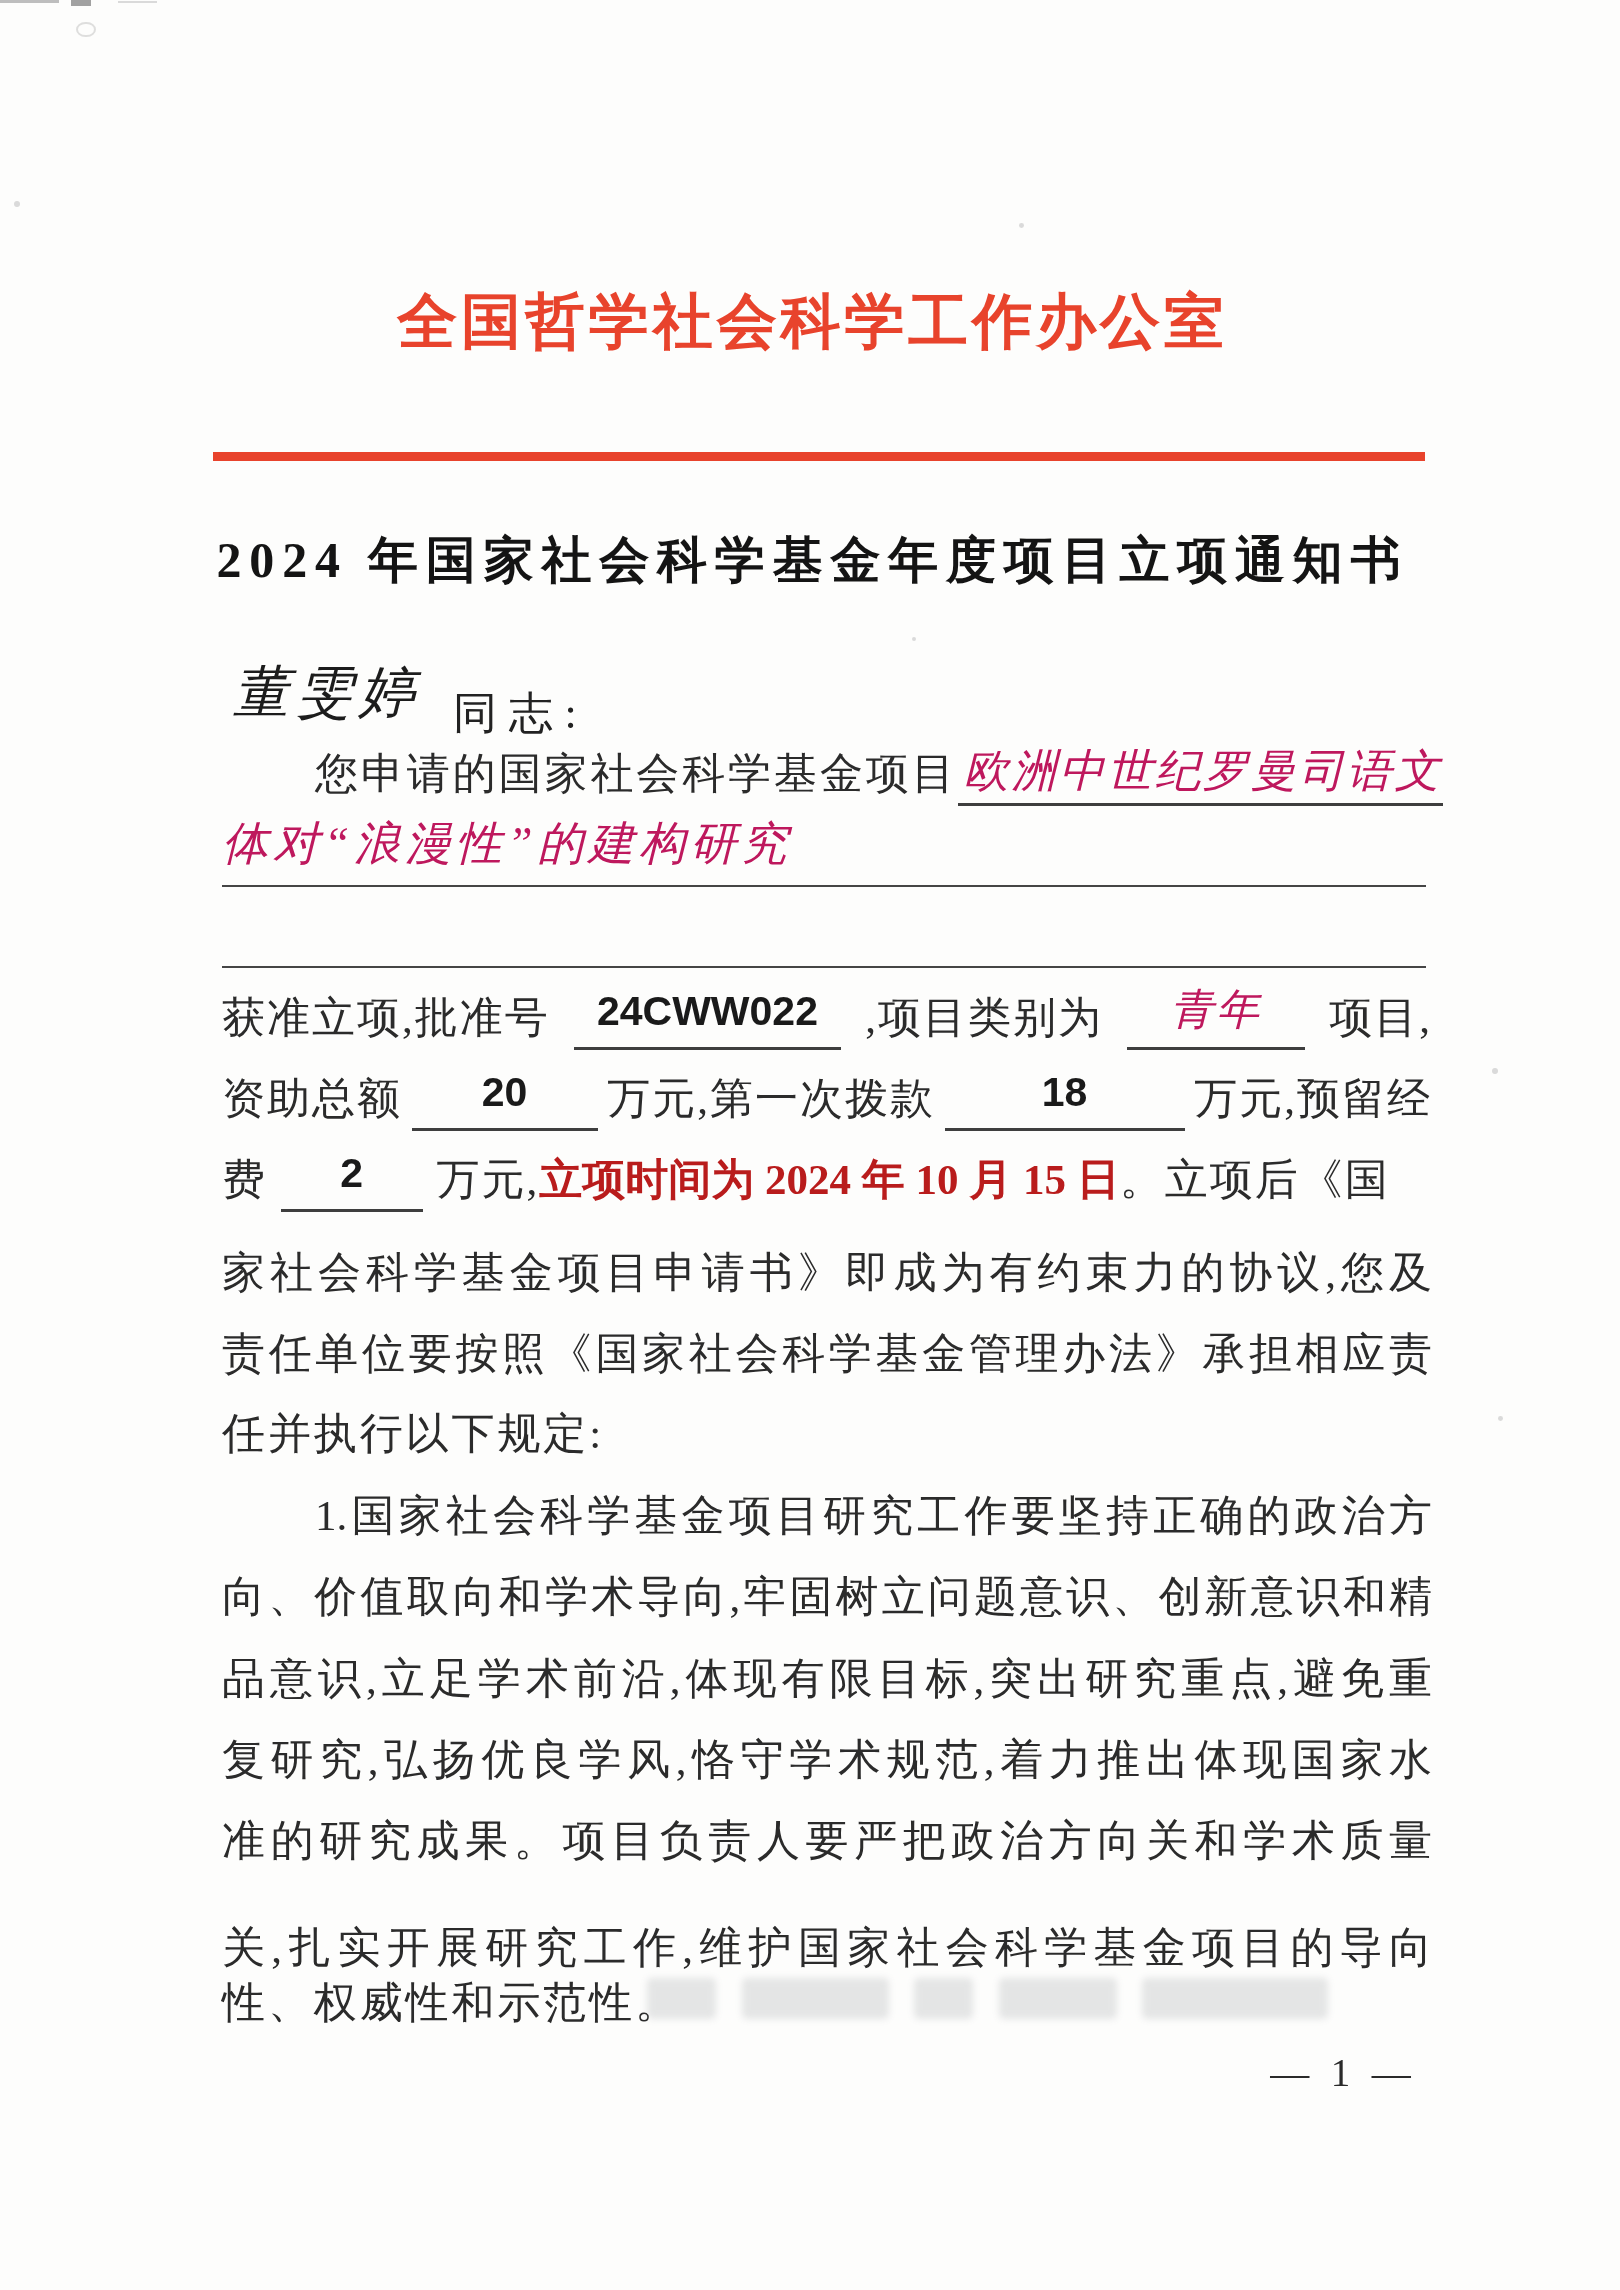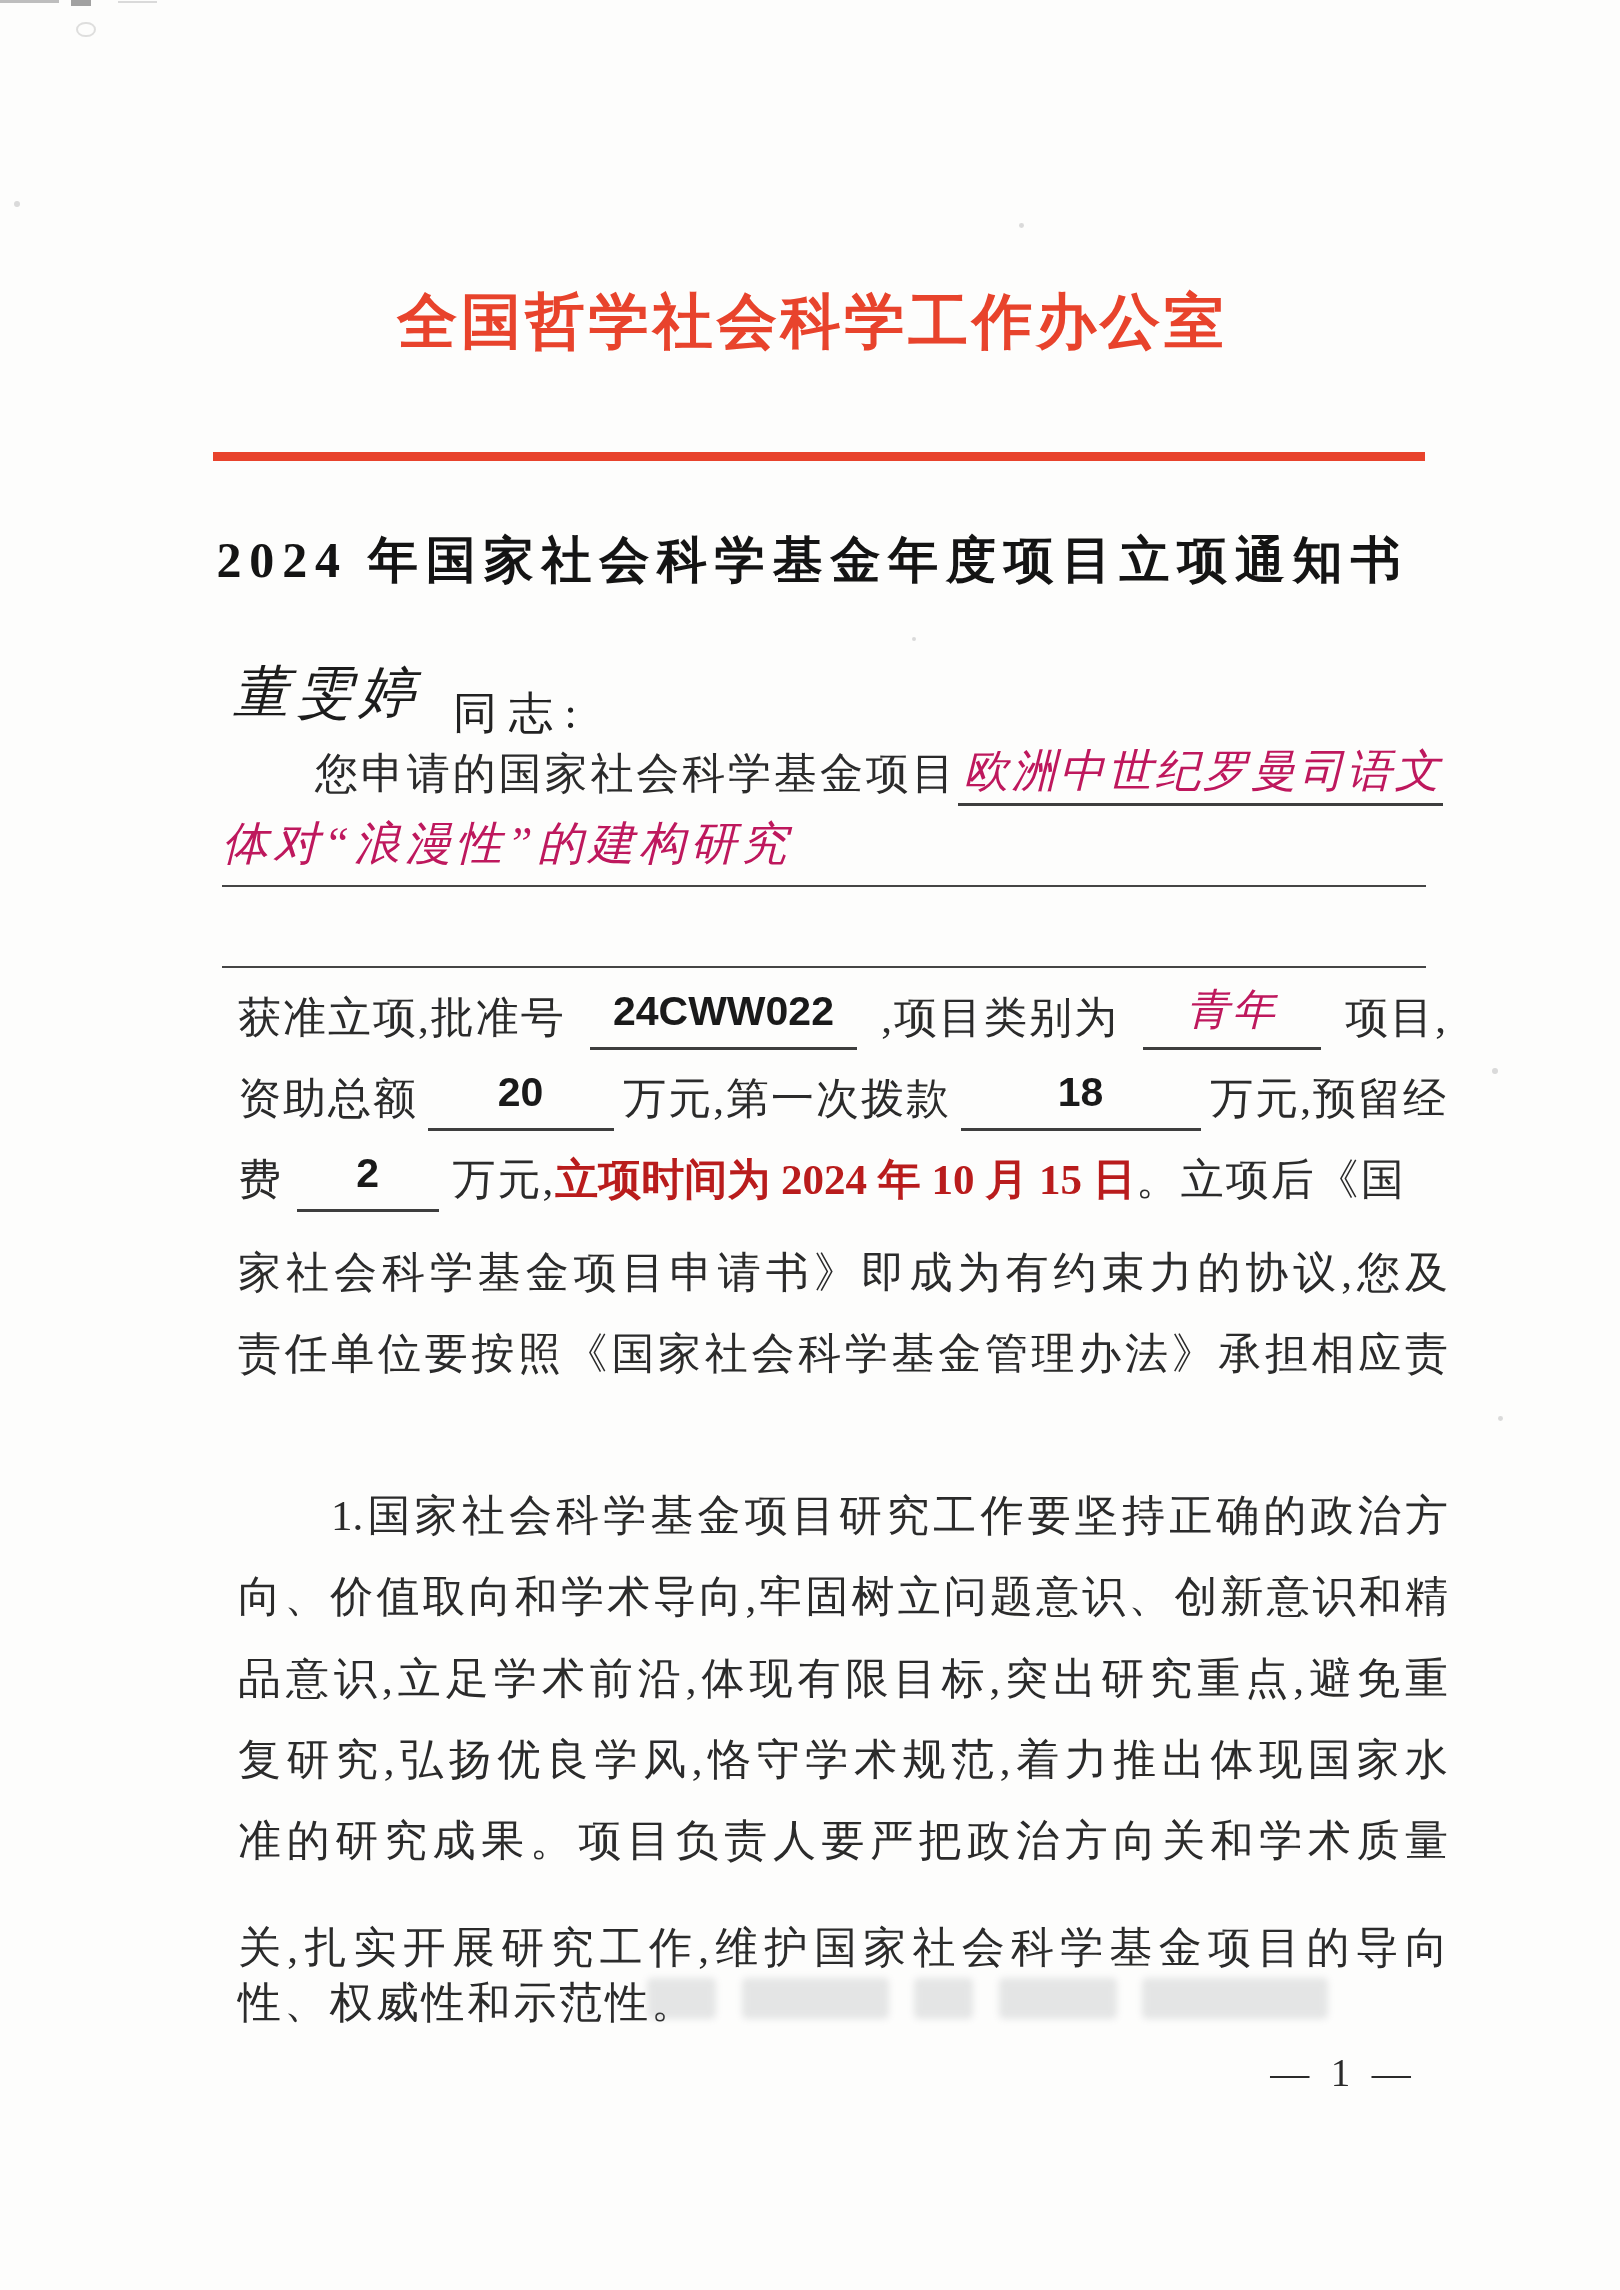--- a/index.html
+++ b/index.html
@@ -22,21 +22,21 @@
   .red-rule{position:absolute; top:452px; left:213px; width:1212px; height:8.8px; background:#e8432c;}
   .doc-title{
     position:absolute; top:527px; left:143px; width:1339px; text-align:center;
     font-size:50px; font-weight:bold; letter-spacing:7.8px; color:#141414; white-space:nowrap;
   }
   .recipient{position:absolute; top:655px; left:233px; font-size:56px; color:#1c1c1c;
     font-style:italic; letter-spacing:6.9px; white-space:nowrap;}
   .comrade{position:absolute; top:684px; left:453px; font-size:44px; color:#222;
     letter-spacing:11.8px; white-space:nowrap;}
 
-  .bodyline{position:absolute; left:238px; width:1210px; font-size:43px; color:#2b2b2b;
+  .bodyline{position:absolute; left:222px; width:1210px; font-size:43px; color:#2b2b2b;
     line-height:1.25; box-sizing:border-box;}
   .just{text-align:justify; text-align-last:justify;}
   .indent{padding-left:93px;}
 
   .formline{display:flex; align-items:flex-end;}
   .formline .t{padding-bottom:4.9px; letter-spacing:2px; white-space:nowrap;}
   .fill{border-bottom:3.9px solid #3e3e3e; text-align:center; padding-bottom:10px; box-sizing:border-box;}
   .grow{flex:1 1 auto;}
   .sb{justify-content:space-between;}
   .hand{font-style:italic; color:#be185d; letter-spacing:2.9px; white-space:nowrap;}
@@ -105,20 +105,21 @@
   <div class="bodyline formline" style="top:1161px;height:51px;">
     <span class="t">费</span>
     <span class="fill num" style="width:142px;margin:0 13.7px;">2</span>
     <span class="t">万元,</span>
     <span class="bold">立项时间为 2024 年 10 月 15 日</span>
     <span class="t">。立项后《国</span>
   </div>
 
   <div class="bodyline just" style="top:1246px;">家社会科学基金项目申请书》即成为有约束力的协议,您及</div>
   <div class="bodyline just" style="top:1327px;">责任单位要按照《国家社会科学基金管理办法》承担相应责</div>
+  <div class="bodyline" style="top:1407px;letter-spacing:2.9px;">任并执行以下规定:</div>
 
   <div class="bodyline just indent" style="top:1489px;">1.国家社会科学基金项目研究工作要坚持正确的政治方</div>
   <div class="bodyline just" style="top:1570px;">向、价值取向和学术导向,牢固树立问题意识、创新意识和精</div>
   <div class="bodyline just" style="top:1652px;">品意识,立足学术前沿,体现有限目标,突出研究重点,避免重</div>
   <div class="bodyline just" style="top:1733px;">复研究,弘扬优良学风,恪守学术规范,着力推出体现国家水</div>
   <div class="bodyline just" style="top:1814px;">准的研究成果。项目负责人要严把政治方向关和学术质量</div>
   <div class="bodyline just" style="top:1896px;margin-top:25px;">关,扎实开展研究工作,维护国家社会科学基金项目的导向</div>
   <div class="bodyline" style="top:1976px;letter-spacing:2.9px;">性、权威性和示范性。</div>
 
   <div class="bleed" style="top:1978px;left:647px;">

